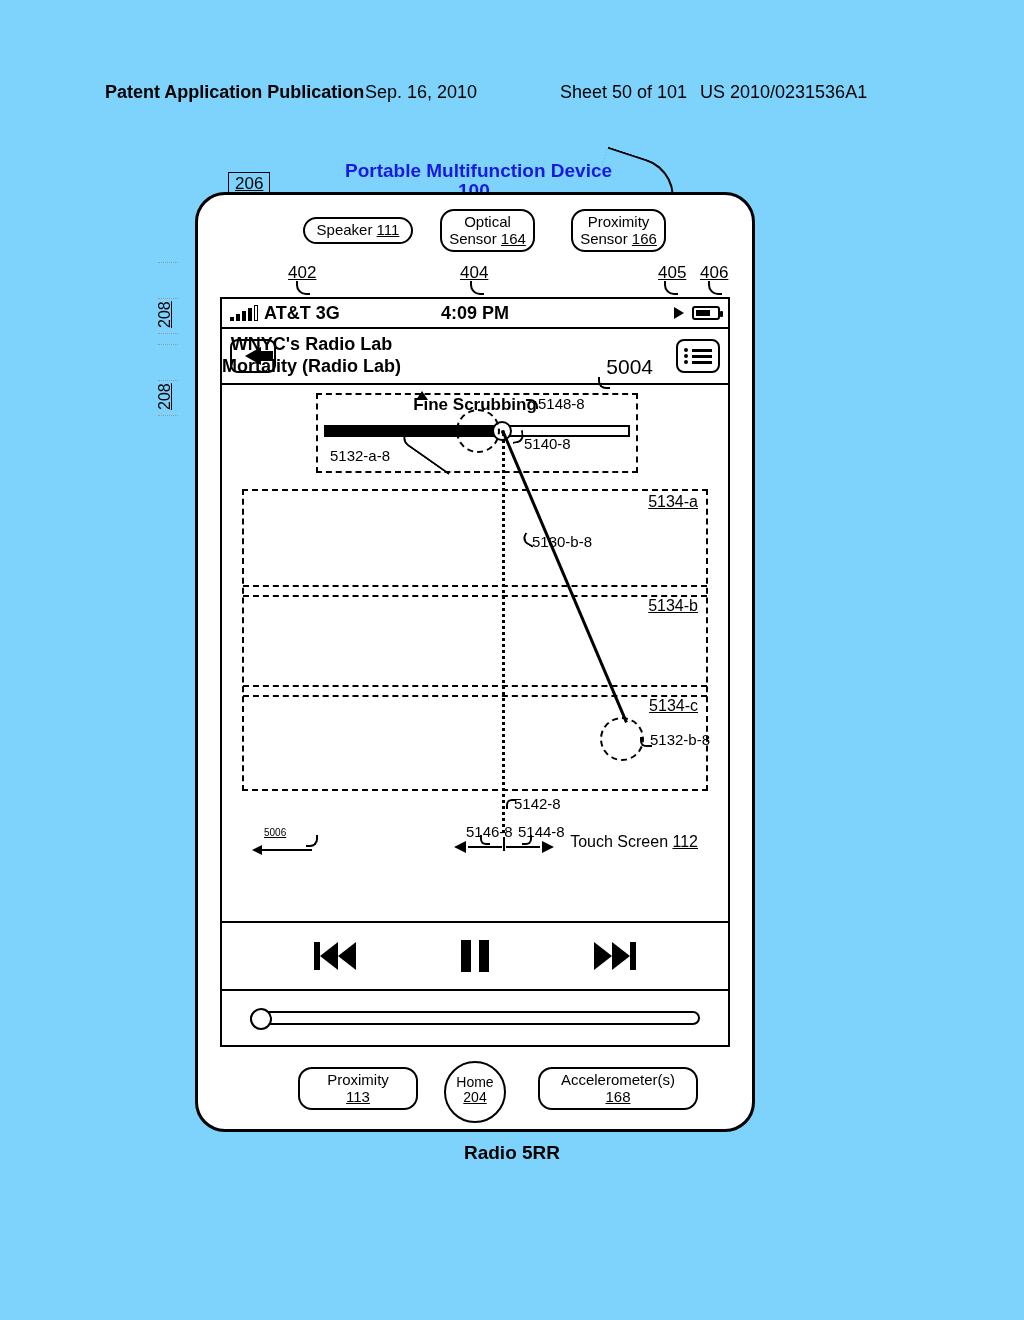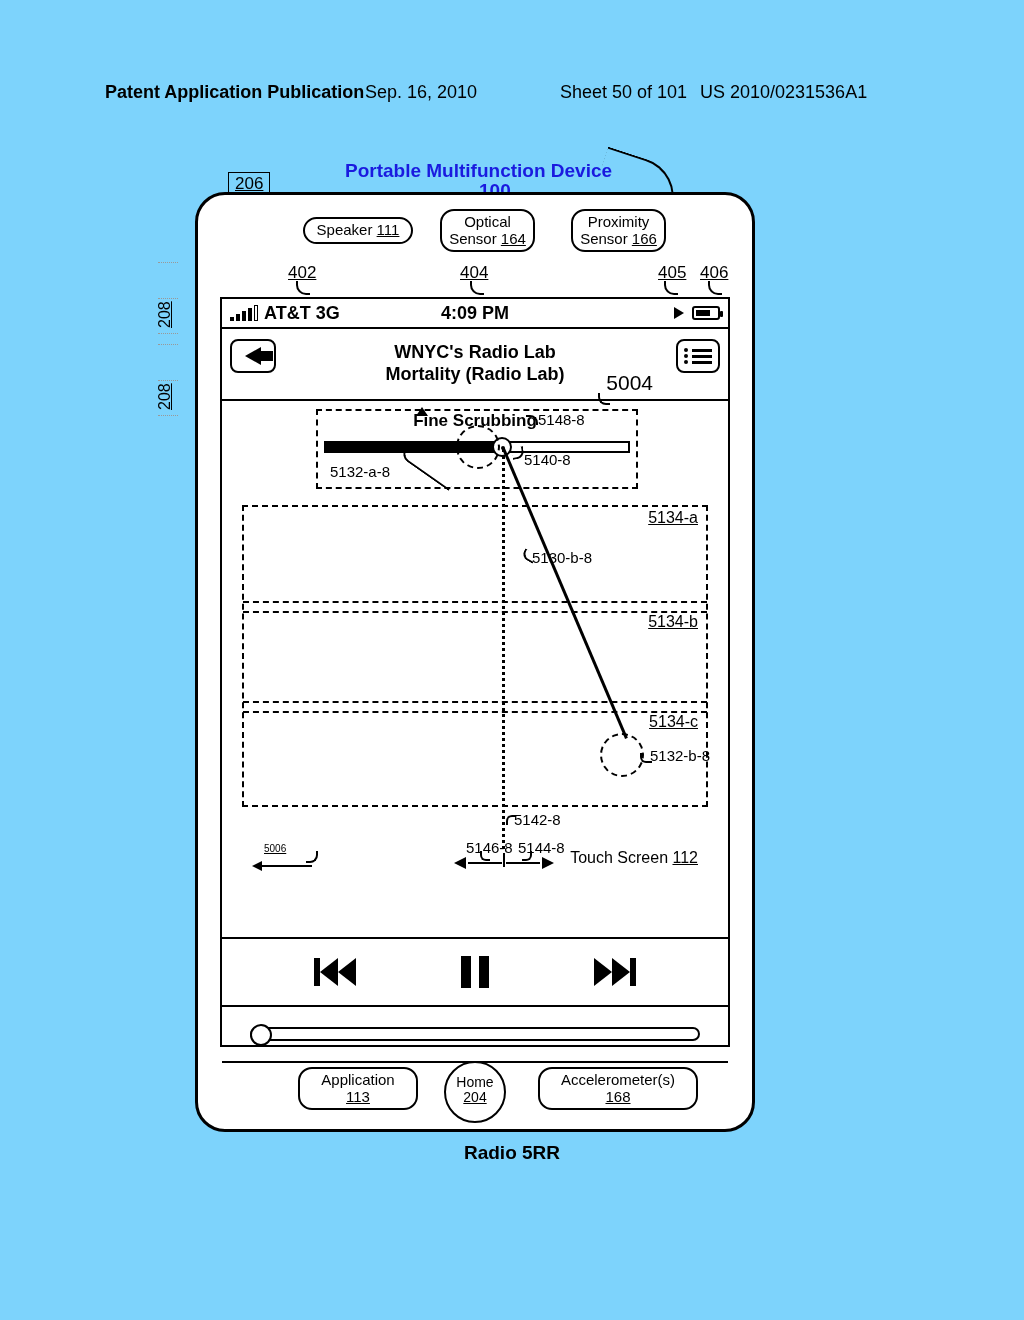--- a/index.html
+++ b/index.html
@@ -58,21 +58,20 @@
     font-size: 19px;
     color: #1a1adf;
   }
   .device-title-num {
     position: absolute;
     top: 180px;
     left: 458px;
     font-weight: bold;
     font-size: 19px;
     color: #1a1adf;
-    margin-left: 21px;
   }
   .title-lead {
     position: absolute;
     top: 158px;
     left: 600px;
     width: 80px;
     height: 40px;
     border-top: 2.5px solid #000;
     border-right: 2.5px solid #000;
     border-top-right-radius: 40px;
@@ -151,24 +150,24 @@
   .sig span:nth-child(3){height:10px;} .sig span:nth-child(4){height:13px;}
   .sig span:nth-child(5){height:16px; background:#fff; border:1px solid #000; box-sizing:border-box;}
   .status-time { position:absolute; left:50%; transform:translateX(-50%);}
   .status-right { margin-left:auto; display:flex; align-items:center; gap:8px;}
   .play-icon { width:0;height:0;border-top:6px solid transparent;border-bottom:6px solid transparent;border-left:10px solid #000;}
   .battery { width:28px;height:14px;border:2px solid #000;border-radius:3px;position:relative;}
   .battery::after{content:"";position:absolute;right:-5px;top:3px;width:3px;height:6px;background:#000;border-radius:1px;}
   .battery .lvl{position:absolute;left:2px;top:2px;bottom:2px;width:14px;background:#000;}
 
   .navbar {
-    height: 72px;
+    height: 56px;
     border-bottom: 2.5px solid #000;
     position: relative;
-    display:flex; align-items:center; justify-content:center;
+    display:flex; align-items:center; justify-content:flex-start;
     font-weight: bold; font-size: 18px; line-height:1.2;
     text-align:center;
   }
   .back-btn {
     position:absolute; left:8px; top:10px;
     width:46px; height:34px; border:2.5px solid #000; border-radius:8px;
     display:flex;align-items:center;justify-content:center;
   }
   .back-btn .arr { width:0;height:0;border-top:9px solid transparent;border-bottom:9px solid transparent;border-right:16px solid #000; position:relative;}
   .back-btn .arr::after{content:"";position:absolute;left:14px;top:-5px;width:14px;height:10px;background:#000;}
@@ -448,21 +447,21 @@
       <div class="volrow">
         <div class="voltrack">
           <div class="volknob"></div>
         </div>
       </div>
 
     </div>
 
     <div class="bottom-row">
       <div class="pill mic">
-        <span>Application</span><br><span class="u">113</span>
+        <span>Proximity</span><br><span class="u">113</span>
       </div>
       <div class="home">
         <span>Home</span><br><span class="u">204</span>
       </div>
       <div class="pill accel">
         <span>Accelerometer(s)</span><br><span class="u">168</span>
       </div>
     </div>
 
   </div>

